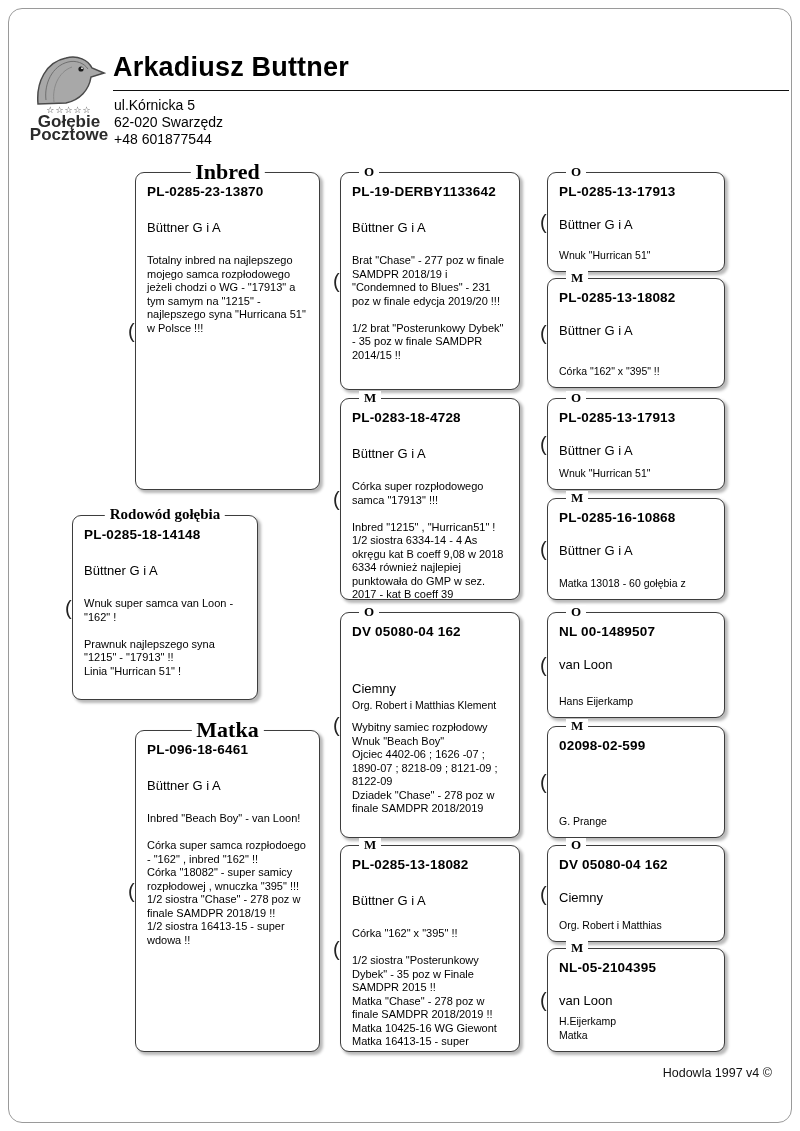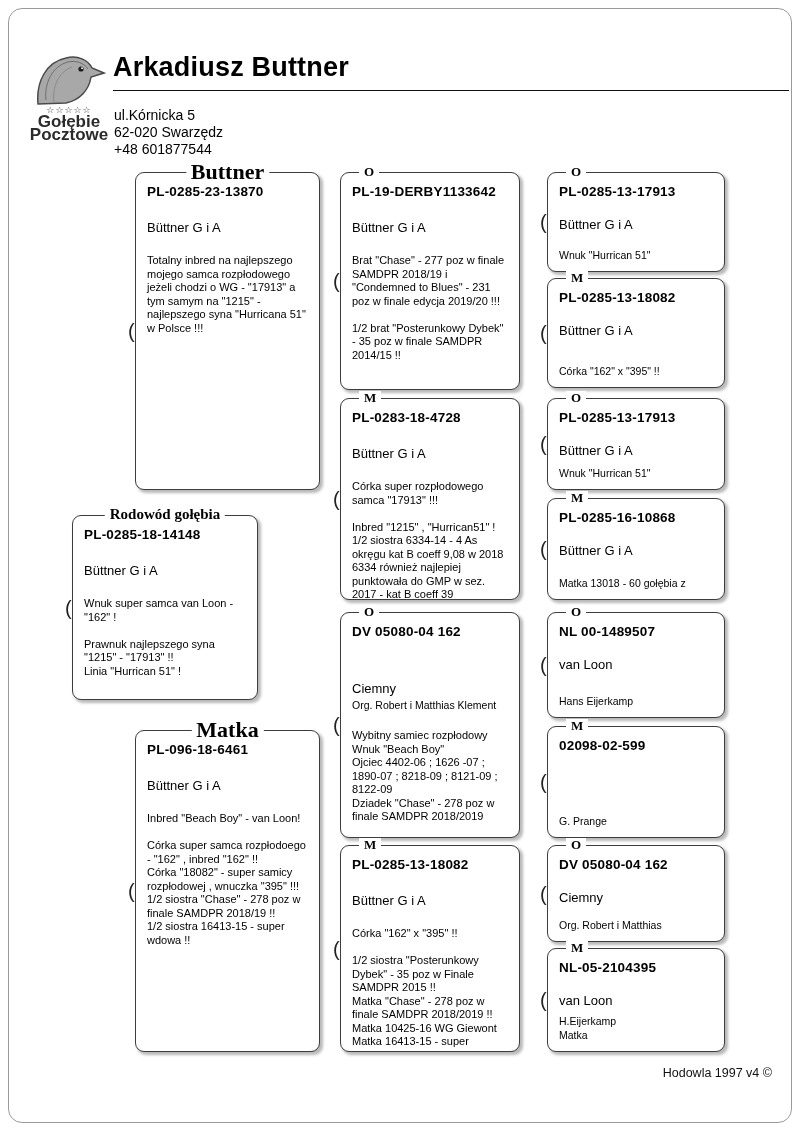--- a/index.html
+++ b/index.html
@@ -16,21 +16,21 @@
   
   .logo { position:absolute; left:26px; top:50px; width:86px; text-align:center; }
   .logo svg { display:block; margin:0 auto; }
   .logo-stars { font-size:9px; letter-spacing:1px; color:#333; line-height:9px; display:block; }
   .logo-line { font-family:Liberation Sans, sans-serif; font-weight:bold; font-size:17px; color:#2b2b2b; line-height:13px; display:block; }
   .breeder-name {
     position:absolute; left:113px; top:52px;
     font-size:27px; font-weight:bold; letter-spacing:0.2px;
   }
   .title-rule { position:absolute; left:113px; top:90px; width:676px; border-top:1.5px solid #111; }
-  .address { position:absolute; left:114px; top:97px; font-size:14px; line-height:17px;margin-top:10px; }
+  .address { position:absolute; left:114px; top:97px; font-size:14px; line-height:17px; }
   .address div { white-space:pre; }
   
   .box {
     position:absolute; background:#fff;
     border:1.3px solid #3d3d3d; border-radius:9px;
     box-shadow:2.5px 2.5px 3px rgba(0,0,0,0.28);
     padding:11px 9px 9px 11px;
   }
   .box-gg { display:flex; flex-direction:column; }
   .box-label {
@@ -82,21 +82,21 @@
 
 <div class="breeder-name">Arkadiusz Buttner</div>
 <div class="title-rule"></div>
 <div class="address">
   <div>ul.Kórnicka 5</div>
   <div>62-020 Swarzędz</div>
   <div>+48 601877544</div>
 </div>
 
 <div class="box" style="left:135px; top:172px; width:185px; height:318px;">
-  <span class="box-label label-center lbl-big">Buttner</span>
+  <span class="box-label label-center lbl-big">Inbred</span>
   <span class="bracket"></span>
   <div class="ring">PL-0285-23-13870</div>
   <div class="name">Büttner G i A</div>
   <div class="desc">Totalny inbred na najlepszego mojego samca rozpłodowego jeżeli chodzi o WG - "17913" a tym samym na "1215" - najlepszego syna "Hurricana 51" w Polsce !!!</div>
 </div>
 
 <div class="box" style="left:72px; top:515px; width:186px; height:185px;">
   <span class="box-label label-center lbl-mid">Rodowód gołębia</span>
   <span class="bracket"></span>
   <div class="ring">PL-0285-18-14148</div>
@@ -144,21 +144,21 @@
 6334 również najlepiej punktowała do GMP w sez.
 2017 - kat B coeff 39</div>
 </div>
 
 <div class="box" style="left:340px; top:612px; width:180px; height:226px;">
   <span class="box-label label-left lbl-sm">O</span>
   <span class="bracket"></span>
   <div class="ring">DV 05080-04 162</div>
   <div class="name mt-lg">Ciemny</div>
   <div class="org">Org. Robert i Matthias Klement</div>
-  <div class="desc" style="margin-top:18px;">Wybitny samiec rozpłodowy
+  <div class="desc" style="margin-top:10px;">Wybitny samiec rozpłodowy
 Wnuk "Beach Boy"
 Ojciec 4402-06 ; 1626 -07 ;
 1890-07 ; 8218-09 ; 8121-09 ;
 8122-09
 Dziadek "Chase" - 278 poz w finale SAMDPR 2018/2019</div>
 </div>
 
 <div class="box" style="left:340px; top:845px; width:180px; height:207px;">
   <span class="box-label label-left lbl-sm">M</span>
   <span class="bracket"></span>

